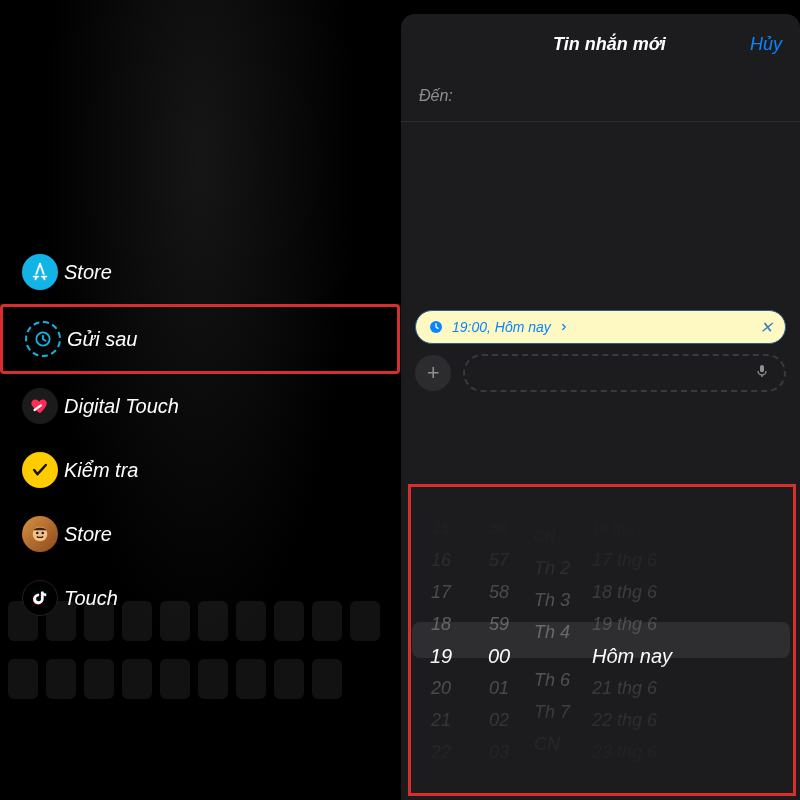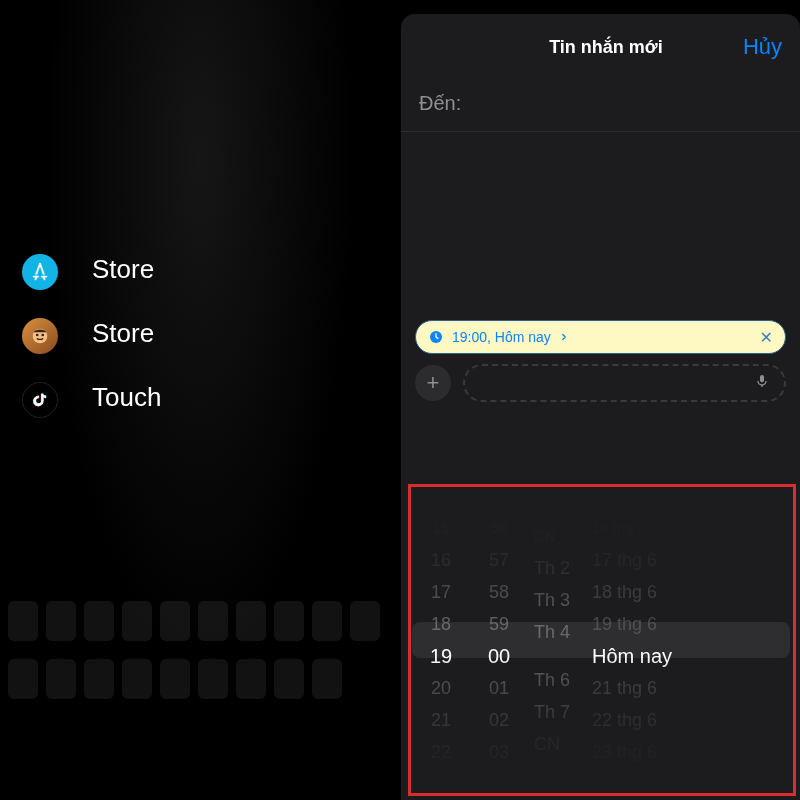--- a/index.html
+++ b/index.html
@@ -1,34 +1,34 @@
 <!DOCTYPE html>
 <html><head>
 <meta charset="utf-8">
 <style>
   * { margin: 0; padding: 0; box-sizing: border-box; font-family: -apple-system, BlinkMacSystemFont, "Segoe UI", Helvetica, Arial, sans-serif; }
   body { background: #000; width: 800px; height: 800px; overflow: hidden; }
   .split { display: flex; width: 800px; height: 800px; }
-  .pane { flex: 1; position: relative; background: #000; }
+  .pane { flex: 1; position: relative; background: #000; font-style: italic; }
   .pane-left { background: radial-gradient(ellipse at 50% 20%, rgba(40,40,40,.55), #000 55%); }
   .pane-right .sheet { position: absolute; left: 1px; right: 0; top: 14px; bottom: 0; background: #1c1c1e; border-top-left-radius: 14px; border-top-right-radius: 14px; overflow: hidden; }
   
   .apps-list { position: absolute; left: 0; right: 0; top: 240px; display: flex; flex-direction: column; }
-  .app-row { display: flex; gap: 34px; padding: 14px 22px; color: #fff; font-size: 26px; }
+  .app-row { display: flex; align-items: center; gap: 6px; padding: 14px 22px; color: #fff; font-size: 20px; }
   .app-icon { width: 36px; height: 36px; border-radius: 50%; display: flex; align-items: center; justify-content: center; }
   .app-icon svg { display: block; }
   .highlight-box { border: 3px solid #d82e2e; border-radius: 4px; }
   .faded-keys { position: absolute; left: 0; right: 0; bottom: 85px; height: 120px; display: flex; flex-wrap: wrap; gap: 8px; padding: 6px 8px; opacity: .07; }
   .faded-keys div { width: 30px; height: 40px; background: #fff; border-radius: 6px; }
   
   .navbar { display: flex; align-items: center; justify-content: space-between; padding: 20px 18px 18px; }
   .nav-spacer { width: 50px; }
   .nav-title { color: #fff; font-size: 18px; font-weight: 600; }
-  .nav-cancel { color: #0a84ff; font-size: 22px; }
-  .to-row { padding: 14px 18px 16px; color: #8e8e93; font-size: 20px; border-bottom: 1px solid #2c2c2e; }
+  .nav-cancel { color: #0a84ff; font-size: 18px; }
+  .to-row { padding: 14px 18px 16px; color: #8e8e93; font-size: 16px; border-bottom: 1px solid #2c2c2e; }
   .compose-gap { height: 180px; }
   .compose-area { padding: 8px 14px 10px; }
   .sched-chip { background: #fef9c3; border: 1px solid #2e5e90; border-radius: 18px; height: 34px; display: flex; align-items: center; padding: 0 12px; color: #0a84ff; font-size: 14px; gap: 8px; }
   .sched-chip .close { margin-left: auto; font-size: 16px; color: #3c7fc0; }
   .input-row { display: flex; align-items: center; gap: 12px; margin-top: 10px; }
   .plus-btn { width: 36px; height: 36px; border-radius: 50%; background: #2c2c2e; display: flex; align-items: center; justify-content: center; color: #8e8e93; font-size: 22px; }
   .msg-field { flex: 1; height: 38px; border: 2px dashed #3a3a3c; border-radius: 19px; display: flex; align-items: center; justify-content: flex-end; padding: 0 14px; }
   .mic { color: #8e8e93; }
   
   .picker-wrap { position: absolute; left: 1px; right: 0; bottom: 0; height: 320px; padding-top: 6px; }
@@ -89,22 +89,48 @@
               <path d="M12 3 L16 14"></path>
               <path d="M5 17h5"></path>
               <path d="M14 17h5"></path>
               <path d="M7 20l1-2"></path>
               <path d="M17 20l-1-2"></path>
           </svg>
         </span>
         <span>Store</span>
       </div>
 
-
-
+      <div class="app-row highlight-box">
+        <span class="app-icon" style="background:transparent;border:2px dashed #12b4e6">
+          <svg width="20" height="20" viewBox="0 0 24 24" fill="none" stroke="#12b4e6" stroke-width="2.2" stroke-linecap="round">
+            <circle cx="12" cy="12" r="8"></circle>
+              <path d="M12 8v4l3 2"></path>
+          </svg>
+        </span>
+        <span>Gửi sau</span>
+      </div>
+
+      <div class="app-row">
+        <span class="app-icon" style="background:#1b1b1b">
+          <svg width="22" height="22" viewBox="0 0 24 24">
+            <path fill="#ff2d55" d="M12 20s-7-4.5-9-9c-1.4-3.1 1-6 3.8-6 1.9 0 3.1 1 4.2 2.4C12.1 6 13.3 5 15.2 5 18 5 20.4 7.9 19 11c-2 4.5-7 9-7 9z"></path>
+            <rect x="4" y="13" width="11" height="2.4" rx="1.2" fill="#fff" transform="rotate(-35 9 14)"></rect>
+          </svg>
+        </span>
+        <span>Digital Touch</span>
+      </div>
+
+      <div class="app-row">
+        <span class="app-icon" style="background:#ffcc00">
+          <svg width="20" height="20" viewBox="0 0 24 24" fill="none" stroke="#1b1300" stroke-width="3" stroke-linecap="round" stroke-linejoin="round">
+            <path d="M5 12l4 5 10-11"></path>
+          </svg>
+        </span>
+        <span>Kiểm tra</span>
+      </div>
 
       <div class="app-row">
         <span class="app-icon" style="background:linear-gradient(135deg,#d9903f,#8a4a1e)">
           <svg width="22" height="22" viewBox="0 0 24 24">
             <circle cx="12" cy="12" r="8" fill="#f3c089"></circle>
             <circle cx="9" cy="11" r="1.4" fill="#2b1a0a"></circle>
               <circle cx="15" cy="11" r="1.4" fill="#2b1a0a"></circle>
             <path d="M9 15c1 1 5 1 6 0" stroke="#2b1a0a" stroke-width="1.3" fill="none" stroke-linecap="round"></path>
             <path d="M5 8c2-4 12-4 14 0" fill="#3a2410"></path>
           </svg>

